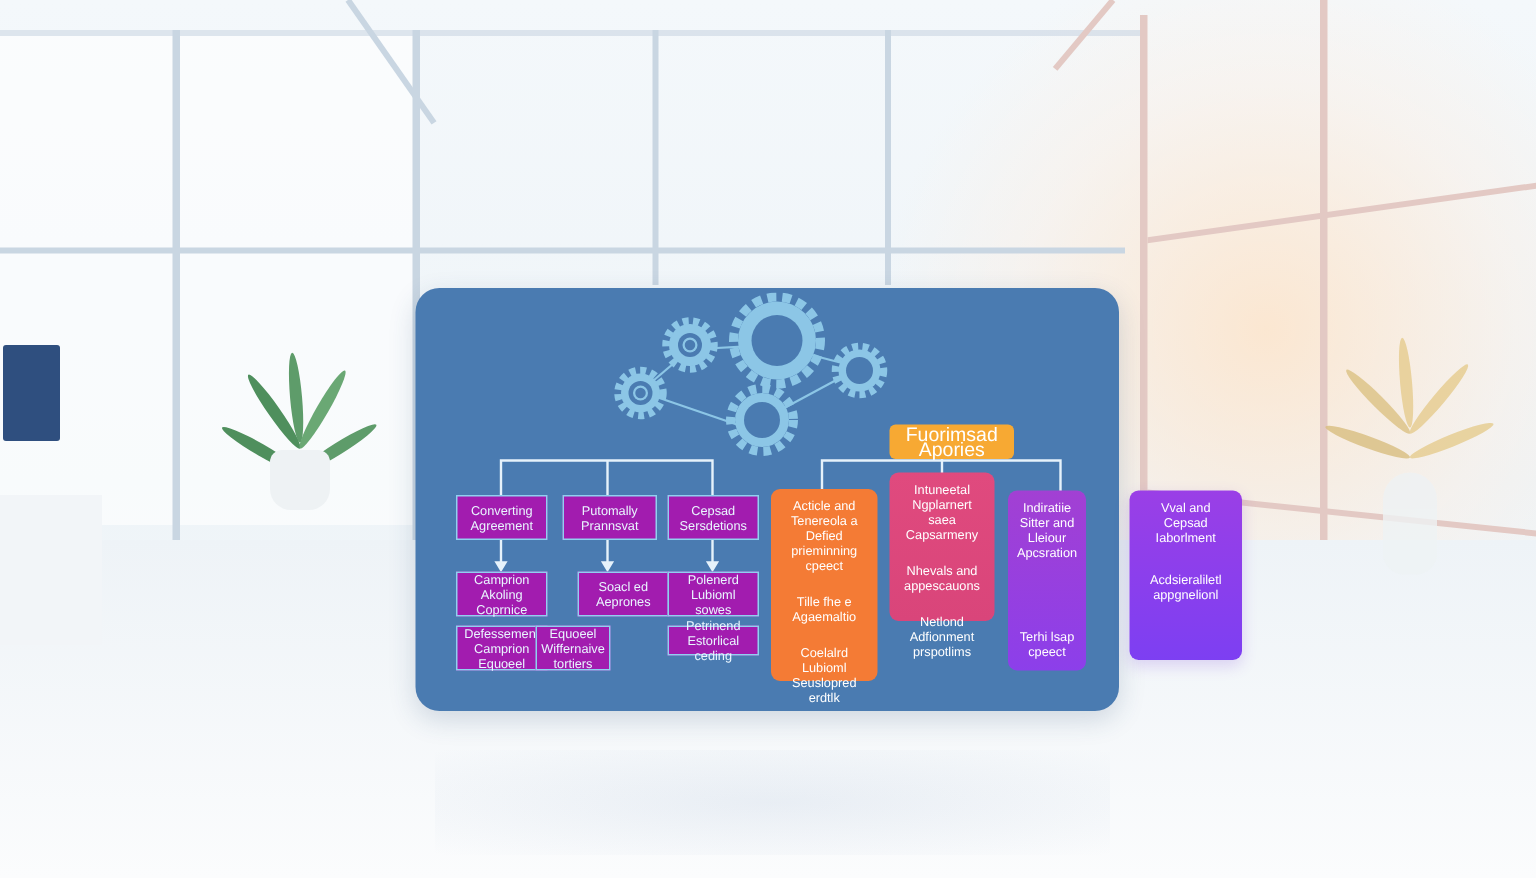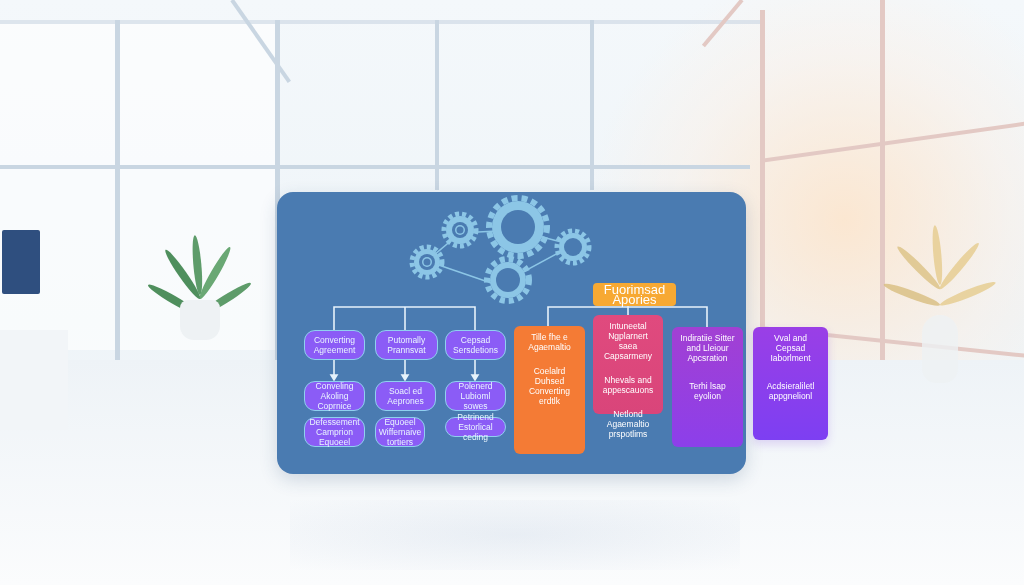--- a/index.html
+++ b/index.html
@@ -18,21 +18,21 @@
   .pot{position:absolute;background:#eef2f4;border-radius:8px 8px 14px 14px;}
   .leaf{position:absolute;width:8px;height:60px;border-radius:50%;transform-origin:bottom center;}
 
   .panel{position:absolute;left:277px;top:192px;width:469px;height:282px;background:#4a7bb1;border-radius:16px;
     box-shadow:0 6px 18px rgba(40,70,110,0.18);}
   .reflection{position:absolute;left:290px;top:500px;width:450px;height:70px;background:radial-gradient(ellipse,rgba(120,150,190,0.12),rgba(255,255,255,0));}
   .gears{position:absolute;left:405px;top:195px;}
   .lines{position:absolute;left:0;top:0;pointer-events:none;}
   .node{position:absolute;box-sizing:border-box;display:flex;align-items:center;justify-content:center;text-align:center;
     color:#eaf6ff;font-size:8.5px;line-height:10px;padding:2px 4px;}
-  .node.blue{background:#8b5cf6;border:1.5px solid #8fd0ef;border-radius:11px;}
+  .node.blue{background:#a21caf;border:1.5px solid #8fd0ef;border-radius:0;}
   .col{position:absolute;box-sizing:border-box;border-radius:6px;display:flex;flex-direction:column;align-items:center;
     color:#fff;font-size:8.5px;line-height:10px;text-align:center;padding:6px 6px;}
   .col .item{margin-bottom:14px;}
   .root{position:absolute;left:593px;top:283px;width:83px;height:23px;background:#f7a933;border-radius:4px;
     color:#fff;font-size:13px;line-height:9.5px;display:flex;align-items:center;justify-content:center;text-align:center;}
 </style>
 </head>
 <body>
 
 <div class="bg">
@@ -128,53 +128,54 @@
     <span>Converting Agreement</span>
   </div>
 <div class="node blue" style="left:375px;top:330px;width:63px;height:30px;">
     <span>Putomally Prannsvat</span>
   </div>
 <div class="node blue" style="left:445px;top:330px;width:61px;height:30px;text-align:center;">
     <span>Cepsad Sersdetions</span>
   </div>
 
 <div class="node blue" style="left:304px;top:381px;width:61px;height:30px;">
-    <span>Conveling Akoling Coprnice</span>
+    <span>Camprion Akoling Coprnice</span>
   </div>
-<div class="node blue" style="left:375px;top:381px;width:61px;height:30px;">
+<div class="node blue" style="left:385px;top:381px;width:61px;height:30px;">
     <span>Soacl ed Aeprones</span>
   </div>
 <div class="node blue" style="left:445px;top:381px;width:61px;height:30px;">
     <span>Polenerd Lubioml sowes</span>
   </div>
 
 <div class="node blue" style="left:304px;top:417px;width:61px;height:30px;">
     <span>Defessement Camprion Equoeel</span>
   </div>
-<div class="node blue" style="left:375px;top:417px;width:50px;height:30px;">
+<div class="node blue" style="left:357px;top:417px;width:50px;height:30px;">
     <span>Equoeel Wiffernaive tortiers</span>
   </div>
 <div class="node blue" style="left:445px;top:417px;width:61px;height:20px;">
     <span>Petrinend Estorlical ceding</span>
   </div>
 
 <div class="root">
     <span>Fuorimsad Apories</span>
   </div>
 
 <div class="col" style="left:514px;top:326px;width:71px;height:128px;background:#f47b35;">
+  <div class="item">Acticle and Tenereola a Defied prieminning cpeect</div>
   <div class="item">Tille fhe e Agaemaltio</div>
-  <div class="item">Coelalrd Duhsed Converting erdtlk</div>
+  <div class="item">Coelalrd Lubioml Seuslopred erdtlk</div>
 </div>
 <div class="col" style="left:593px;top:315px;width:70px;height:99px;background:linear-gradient(180deg,#e04a7e,#d9457a);align-items:flex-end;">
   <div class="item">Intuneetal Ngplarnert saea Capsarmeny</div>
   <div class="item">Nhevals and appescauons</div>
-  <div class="item">Netlond Agaemaltio prspotlims</div>
+  <div class="item">Netlond Adfionment prspotlims</div>
 </div>
-<div class="col" style="left:672px;top:327px;width:71px;height:120px;background:linear-gradient(180deg,#a240d3,#8c3fea);">
+<div class="col" style="left:672px;top:327px;width:52px;height:120px;background:linear-gradient(180deg,#a240d3,#8c3fea);gap:28px;">
   <div class="item" style="margin-bottom:18px;">Indiratiie Sitter and Lleiour Apcsration</div>
-  <div class="item">Terhi lsap eyolion</div>
+  <div class="item">Terhi lsap cpeect</div>
 </div>
 
 <div class="col" style="left:753px;top:327px;width:75px;height:113px;background:linear-gradient(180deg,#9a3fe6,#7d3ff2);box-shadow:0 4px 10px rgba(120,60,220,0.2);">
   <div class="item" style="margin-bottom:18px;">Vval and Cepsad Iaborlment</div>
   <div class="item">Acdsieraliletl appgnelionl</div>
 </div>
 
 </body></html>

